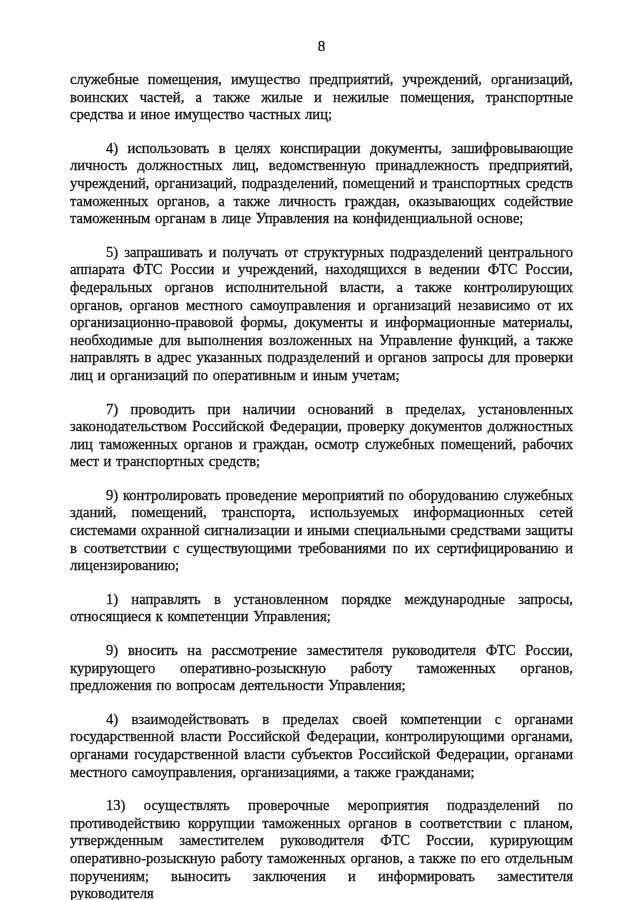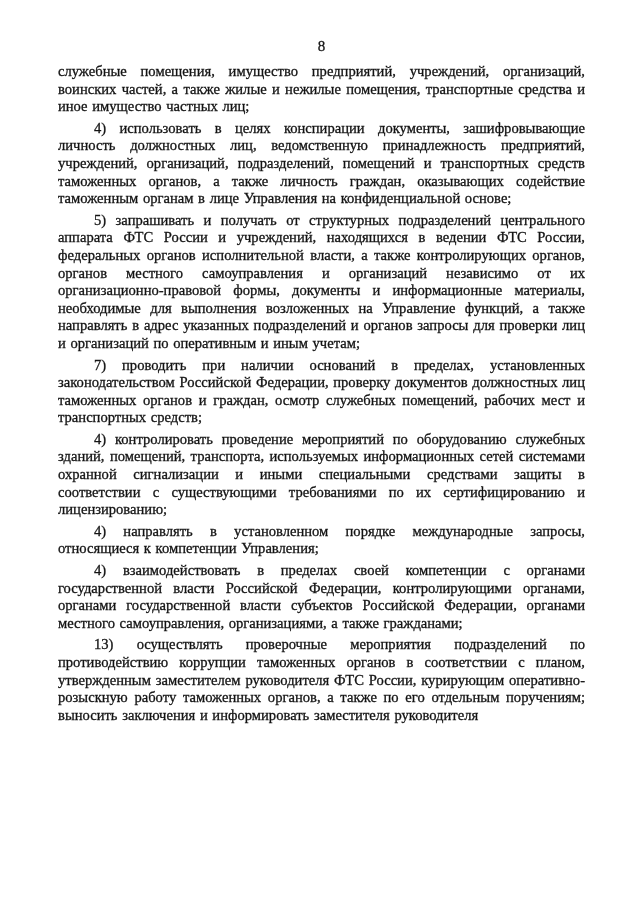--- a/index.html
+++ b/index.html
@@ -19,21 +19,21 @@
     color: #141414;
     -webkit-text-stroke: 0.3px #141414;
   }
   .page-number {
     text-align: center;
     font-size: 15px;
     line-height: 17px;
     margin: 0 0 8px 0;
   }
   .body-text p {
-    margin: 4px;
+    margin: 16px;
     font-size: 14.6px;
     line-height: 17.6px;
     text-align: justify;
     text-align-last: left;
     text-indent: 36px;
     word-spacing: 1px;
   }
   .body-text p.no-indent {
     text-indent: 0;
   }
@@ -42,18 +42,19 @@
 <body>
 
 <div class="page">
   <div class="page-number">8</div>
 
   <div class="body-text">
     <p class="no-indent">служебные помещения, имущество предприятий, учреждений, организаций, воинских частей, а также жилые и нежилые помещения, транспортные средства и иное имущество частных лиц;</p>
     <p>4) использовать в целях конспирации документы, зашифровывающие личность должностных лиц, ведомственную принадлежность предприятий, учреждений, организаций, подразделений, помещений и транспортных средств таможенных органов, а также личность граждан, оказывающих содействие таможенным органам в лице Управления на конфиденциальной основе;</p>
     <p>5) запрашивать и получать от структурных подразделений центрального аппарата ФТС России и учреждений, находящихся в ведении ФТС России, федеральных органов исполнительной власти, а также контролирующих органов, органов местного самоуправления и организаций независимо от их организационно-правовой формы, документы и информационные материалы, необходимые для выполнения возложенных на Управление функций, а также направлять в адрес указанных подразделений и органов запросы для проверки лиц и организаций по оперативным и иным учетам;</p>
     <p>7) проводить при наличии оснований в пределах, установленных законодательством Российской Федерации, проверку документов должностных лиц таможенных органов и граждан, осмотр служебных помещений, рабочих мест и транспортных средств;</p>
-    <p>4) контролировать проведение мероприятий по оборудованию служебных зданий, помещений, транспорта, используемых информационных сетей системами охранной сигнализации и иными специальными средствами защиты в соответствии с существующими требованиями по их сертифицированию и лицензированию;</p>
-    <p>4) направлять в установленном порядке международные запросы, относящиеся к компетенции Управления;</p>
+    <p>9) контролировать проведение мероприятий по оборудованию служебных зданий, помещений, транспорта, используемых информационных сетей системами охранной сигнализации и иными специальными средствами защиты в соответствии с существующими требованиями по их сертифицированию и лицензированию;</p>
+    <p>1) направлять в установленном порядке международные запросы, относящиеся к компетенции Управления;</p>
+    <p>9) вносить на рассмотрение заместителя руководителя ФТС России, курирующего оперативно-розыскную работу таможенных органов, предложения по вопросам деятельности Управления;</p>
     <p>4) взаимодействовать в пределах своей компетенции с органами государственной власти Российской Федерации, контролирующими органами, органами государственной власти субъектов Российской Федерации, органами местного самоуправления, организациями, а также гражданами;</p>
     <p>13) осуществлять проверочные мероприятия подразделений по противодействию коррупции таможенных органов в соответствии с планом, утвержденным заместителем руководителя ФТС России, курирующим оперативно-розыскную работу таможенных органов, а также по его отдельным поручениям; выносить заключения и информировать заместителя руководителя</p>
   </div>
 </div>
 
 </body></html>

